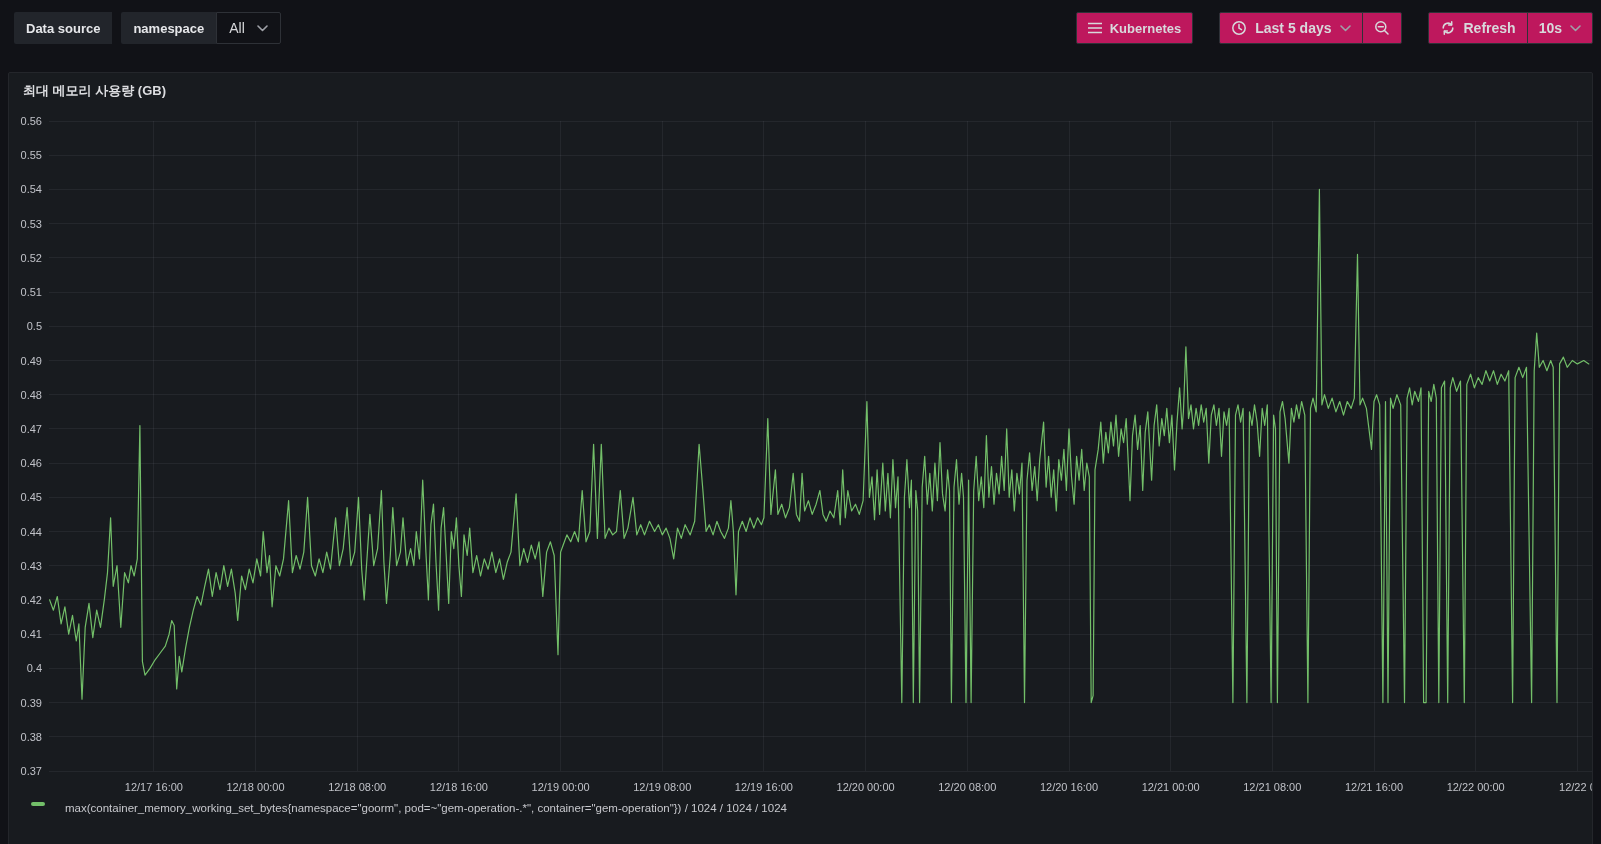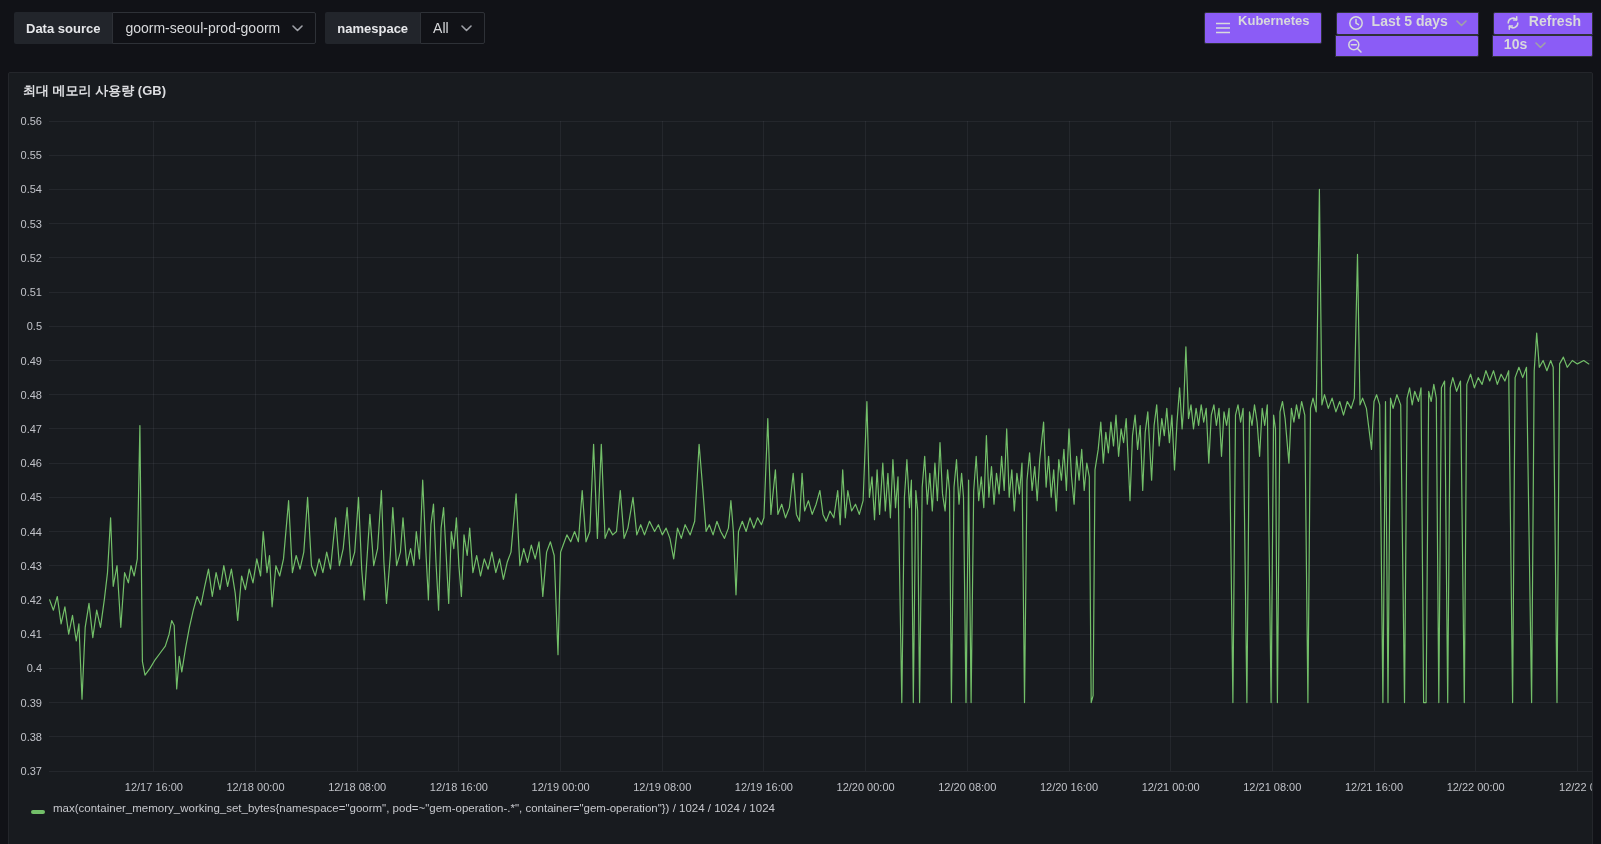--- a/index.html
+++ b/index.html
@@ -7,56 +7,48 @@
               font-family:"Liberation Sans", sans-serif; }
   .topbar { display:flex; align-items:flex-start; padding:12px 8px 0 14px; height:56px; }
   .var-group { display:flex; height:32px; margin-right:9px; }
   .var-label { background:#22252b; color:#e6e7ea; font-size:13px; font-weight:600;
                display:flex; align-items:center; padding:0 12px; border-radius:2px 0 0 2px;
                white-space:nowrap; }
   .var-value { background:#111217; border:1px solid #2e3137; color:#d8d9dc; font-size:14px;
                display:flex; align-items:center; gap:12px; padding:0 12px;
                border-radius:0 2px 2px 0; white-space:nowrap; cursor:pointer; }
   .spacer { flex:1; }
-  .btn-group { display:flex; height:45px; margin-left:14px;flex-direction:column; }
-  .tb-btn { height:32px; background:#8b5cf6; border:1px solid #2f3238; color:#d8d9dc;
-            font-size:13px; font-weight:600; display:flex; gap:8px;
+  .btn-group { display:flex; height:45px; margin-left:26px; }
+  .tb-btn { height:32px; background:#be185d; border:1px solid #2f3238; color:#d8d9dc;
+            font-size:13px; font-weight:600; display:flex; align-items:center; gap:8px;
             padding:0 11px; border-radius:2px; white-space:nowrap; cursor:pointer; }
   .btn-group .tb-btn { border-radius:0; }
   .btn-group .tb-btn:first-child { border-radius:2px 0 0 2px; }
   .btn-group .tb-btn:last-child  { border-radius:0 2px 2px 0; }
   .btn-group .tb-btn + .tb-btn { margin-left:-1px; }
   .tb-btn.f14 { font-size:14px; }
   .icon { display:inline-flex; align-items:center; }
   .panel { position:absolute; left:8px; top:72px; width:1585px; height:776px;
            background:#181b1f; border:1px solid #24262b; border-radius:2px; overflow:hidden; }
   .panel-title { position:absolute; left:14px; top:9px; font-size:13px; font-weight:600;
                  color:#dcdde0; z-index:2; }
   #chart { position:absolute; inset:0; }
-  .legend { position:absolute; left:22px; top:729px; display:flex; align-items:flex-end;
-            gap:8px; z-index:2; cursor:pointer; }
+  .legend { position:absolute; left:22px; top:729px; display:flex; align-items:flex-start;
+            gap:20px; z-index:2; cursor:pointer; }
   .legend .swatch { width:14px; height:4px; border-radius:2px; display:inline-block; }
   .legend .ltext { font-size:11.5px; color:#c7c8cd; }
   svg text { font-family:"Liberation Sans", sans-serif; }
 </style>
 </head>
 <body>
 
 <div class="topbar">
 
   <div class="var-group">
     <span class="var-label">Data source</span>
-    <button class="var-value">
-      <span>goorm-seoul-prod-goorm</span>
-      <span class="icon">
-        <svg width="11" height="7" viewBox="0 0 11 7">
-            <path d="M1 1l4.5 4.5L10 1" fill="none" stroke="#9fa1a8" stroke-width="1.6" stroke-linecap="round" stroke-linejoin="round"></path>
-          </svg>
-      </span>
-    </button>
   </div>
 
   <div class="var-group">
     <span class="var-label">namespace</span>
     <button class="var-value">
       <span>All</span>
       <span class="icon">
         <svg width="11" height="7" viewBox="0 0 11 7">
             <path d="M1 1l4.5 4.5L10 1" fill="none" stroke="#9fa1a8" stroke-width="1.6" stroke-linecap="round" stroke-linejoin="round"></path>
           </svg>

